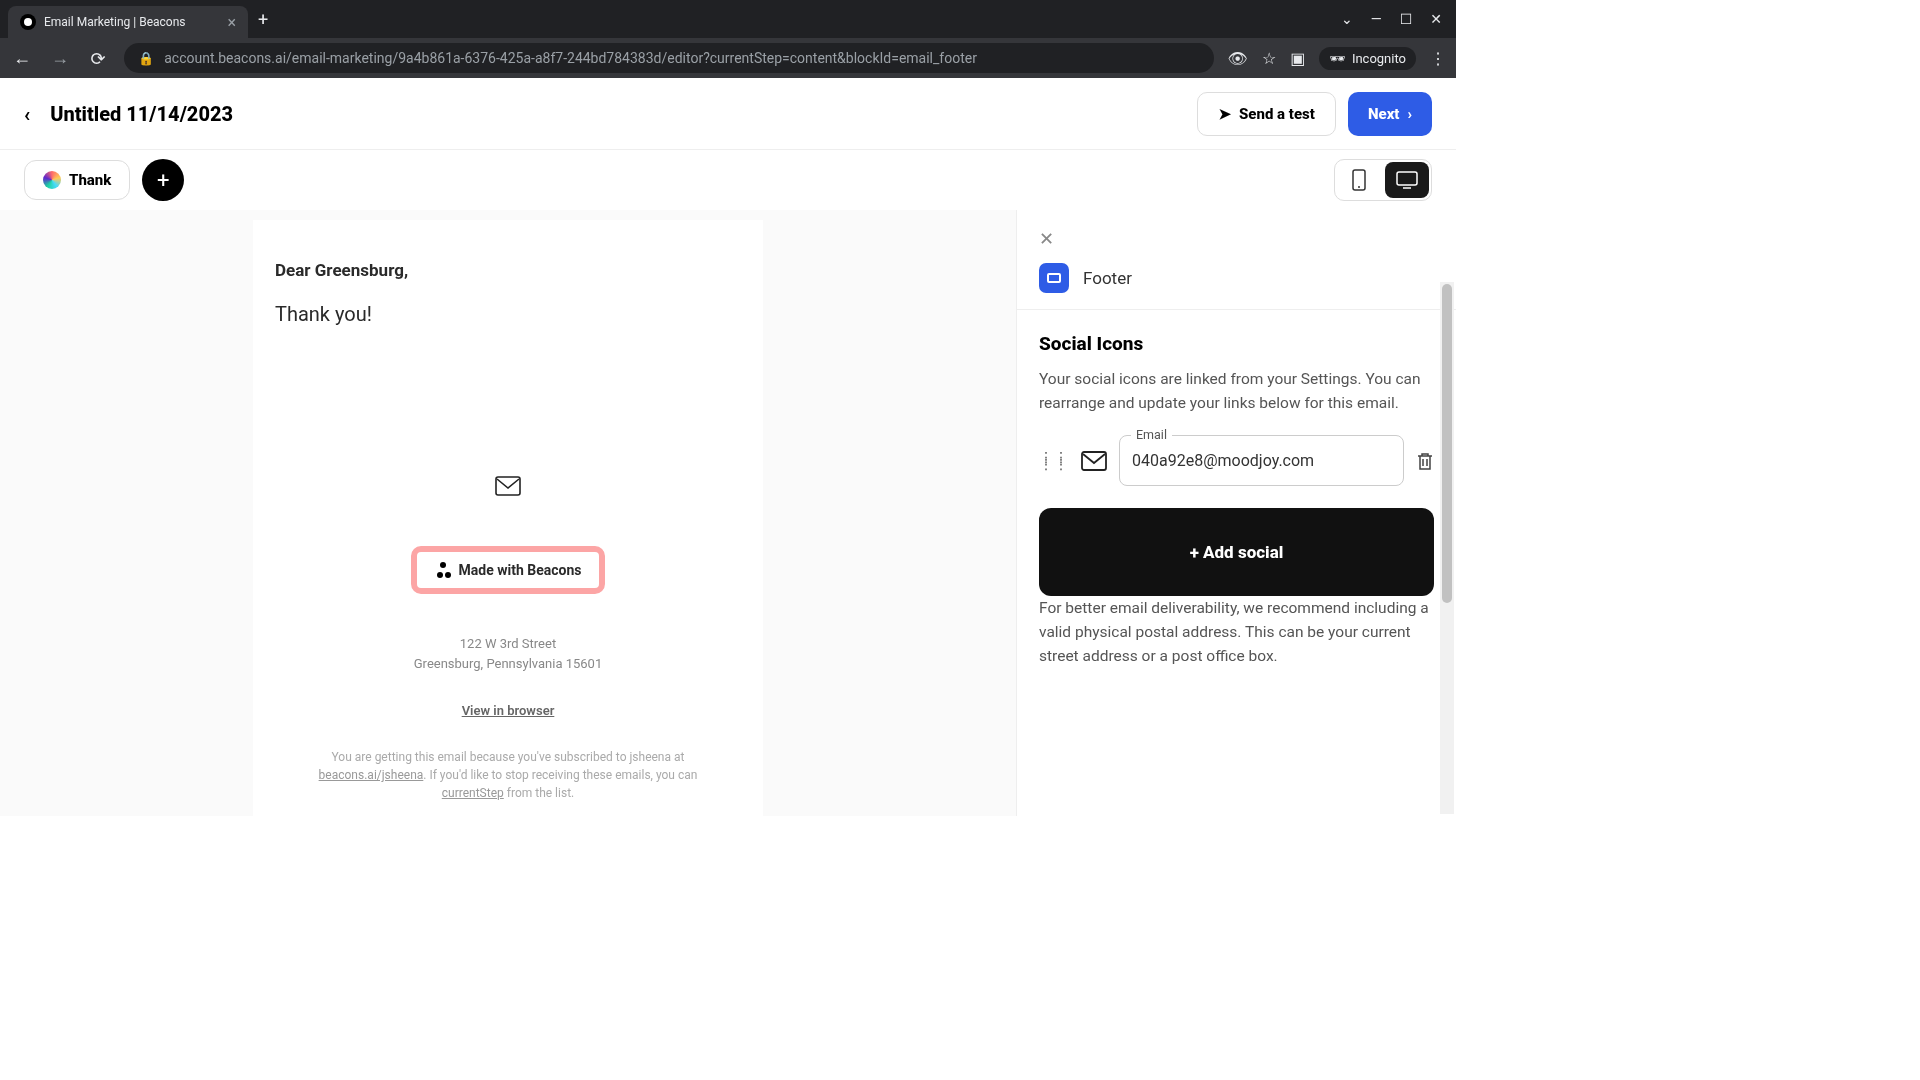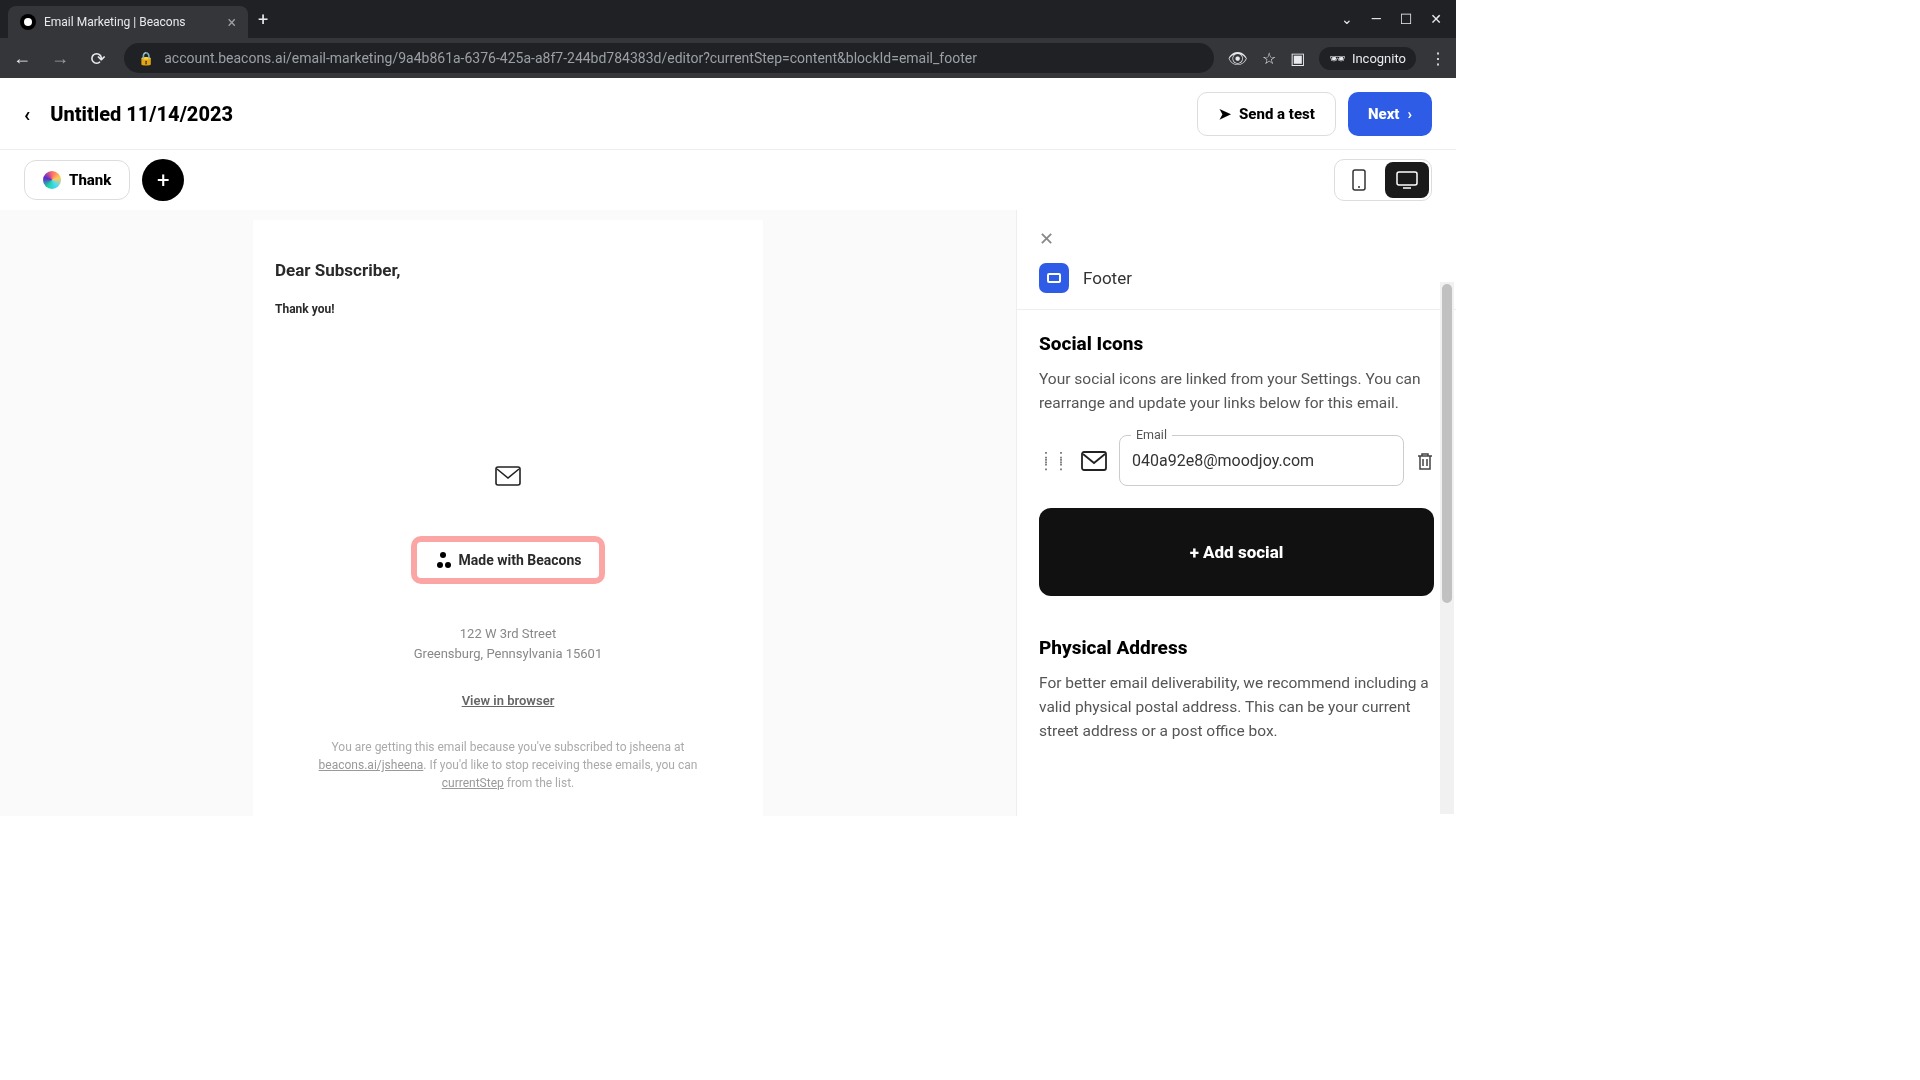--- a/index.html
+++ b/index.html
@@ -41,21 +41,21 @@
 .add-btn { width: 42px; height: 42px; border-radius: 50%; background: #000; color: #fff; font-size: 22px; display:flex; align-items:center; justify-content:center; cursor:pointer; }
 .view-toggle { margin-left: auto; display: flex; border: 1px solid #ddd; border-radius: 10px; overflow: hidden; }
 .view-btn { width: 48px; height: 40px; display:flex; align-items:center; justify-content:center; cursor:pointer; font-size:18px; }
 .view-btn.active { background: #1a1a1a; color: #fff; border-radius: 8px; margin: 2px; width: 44px; height: 36px; }
 
 
 .main { display: flex; height: calc(816px - 38px - 40px - 72px - 60px); background:#fafafa; }
 .canvas-area { flex: 1; display: flex; justify-content: center; padding-top: 10px; }
 .email-canvas { width: 510px; background: #fff; padding: 40px 22px; font-size: 15px; color:#2a2a2a; }
 .greeting { font-weight: 700; margin-bottom: 22px; font-size: 17px; }
-.body-text { font-size: 12px; margin-bottom: 150px; font-weight: bold; }
+.body-text { font-size: 20px; margin-bottom: 150px; }
 .footer-icon { text-align:center; margin-bottom: 50px; font-size: 24px; }
 .made-with { margin: 0 auto 40px; width: fit-content; border: 6px solid #fca5a5; border-radius: 10px; padding: 10px 18px; font-weight: 700; display:flex; align-items:center; gap:8px; font-size:14px; }
 .beacons-logo { width:16px; height:16px; position:relative; }
 .beacons-logo::before, .beacons-logo::after { content:''; position:absolute; width:6px; height:6px; background:#000; border-radius:50%; }
 .beacons-logo::before { top:0; left:5px; }
 .beacons-logo::after { bottom:0; left:2px; box-shadow: 8px 0 #000; }
 .addr { text-align:center; color:#888; font-size: 13px; line-height:1.5; }
 .view-browser { text-align:center; margin-top: 30px; font-size:13px; }
 .view-browser a { color:#666; font-weight:600; }
 .fine-print { text-align:center; color:#aaa; font-size:12px; margin-top: 30px; line-height:1.5; padding: 0 20px; }
@@ -156,21 +156,21 @@
           <rect x="1" y="1" width="20" height="13" rx="2" fill="none" stroke="#fff" stroke-width="1.5"></rect>
           <line x1="7" y1="17" x2="15" y2="17" stroke="#fff" stroke-width="1.5"></line>
         </svg>
     </div>
   </div>
 </div>
 
 <div class="main">
   <div class="canvas-area">
     <div class="email-canvas">
-      <div class="greeting">Dear Subscriber,</div>
+      <div class="greeting">Dear Greensburg,</div>
       <div class="body-text">Thank you!</div>
       <div class="footer-icon">
         <svg width="26" height="20" viewBox="0 0 26 20" style="margin:0 auto">
             <rect x="1" y="1" width="24" height="18" rx="2" fill="none" stroke="#222" stroke-width="1.6"></rect>
             <path d="M2 3 L13 12 L24 3" fill="none" stroke="#222" stroke-width="1.6"></path>
           </svg>
       </div>
       <div class="made-with">
         <span class="beacons-logo"></span>
         <span>Made with Beacons</span>
@@ -216,20 +216,19 @@
         </div>
         <span class="delete-btn">
           <svg width="18" height="20" viewBox="0 0 18 20">
               <path d="M2 5 h14 M6 5 V3 h6 v2 M4 5 v13 h10 V5 M7 8 v7 M11 8 v7" fill="none" stroke="#444" stroke-width="1.5"></path>
             </svg>
         </span>
       </div>
 
       <div class="add-social-btn">+ Add social</div>
 
-      <div class="section-h" style="margin-top:40px">Physical Address</div>
       <div class="section-p">For better email deliverability, we recommend including a valid physical postal address. This can be your current street address or a post office box.</div>
     </div>
     <div class="scrollbar-track">
       <div class="scrollbar-thumb" style="top:2px; height:60%;"></div>
     </div>
   </div>
 </div>
 
 </body></html>

